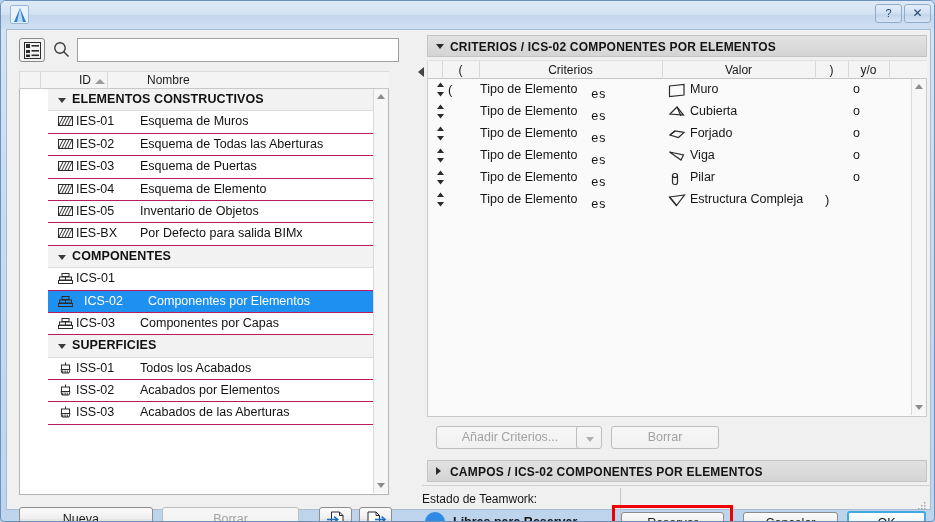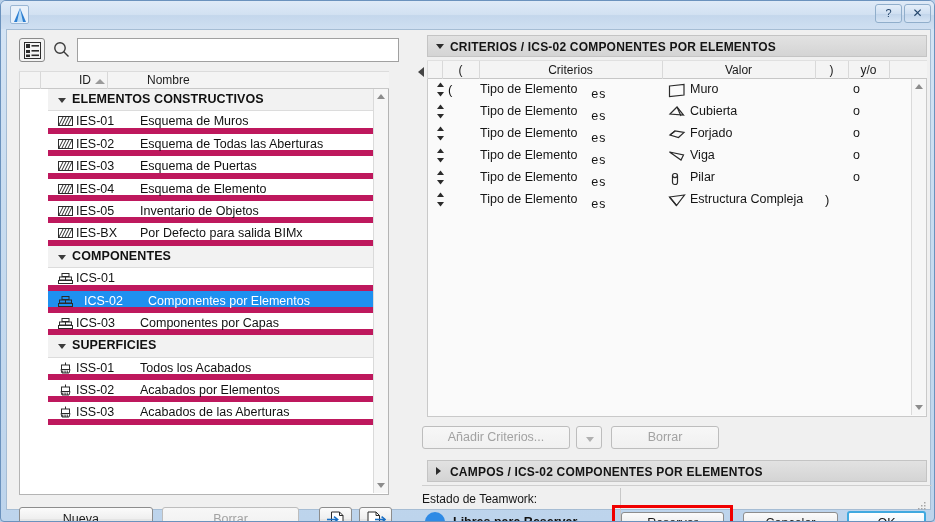--- a/index.html
+++ b/index.html
@@ -87,21 +87,21 @@
   #sort-arrow {
     position:absolute; left:76px; top:7px; width:0;height:0;
     border-left:5px solid transparent; border-right:5px solid transparent;
     border-bottom:5px solid #9a9a9a;
   }
   #list-box {
     position:absolute; left:12px; top:59px; width:370px; height:406px;
     background:#fff; border:1px solid #b4b4b4; border-top:none; overflow:hidden;padding-left:28px;
   }
   .row {
-    position:relative; height:22.4px; border-bottom:6px solid #be185d;
+    position:relative; height:22.4px; border-bottom:1px solid #be185d;
     font-size:12.5px; color:#111; white-space:nowrap;
   }
   .row.group { background:#f2f2f2; font-weight:bold; border-bottom:1px solid #dcdcdc; }
   .row.group .grp-tri {
     position:absolute; left:10px; top:9px; width:0;height:0;
     border-left:4.5px solid transparent; border-right:4.5px solid transparent;
     border-top:5px solid #3c3c3c;
   }
   .row.group .grp-label { position:absolute; left:24px; top:3px; letter-spacing:0.1px; }
   .row .r-icon { position:absolute; left:10px; top:4px; }
@@ -192,21 +192,21 @@
     background:#f6f6f6; border-left:1px solid #dadada;
   }
   #crit-scroll .sb-up, #crit-scroll .sb-dn {
     position:absolute; left:3px; width:0;height:0;
     border-left:4.5px solid transparent; border-right:4.5px solid transparent;
   }
   #crit-scroll .sb-up { top:5px; border-bottom:5px solid #8c8c8c; }
   #crit-scroll .sb-dn { bottom:5px; border-top:5px solid #8c8c8c; }
 
   #btn-anadir {
-    position:absolute; left:0; top:396px; width:148px; height:23px; line-height:21px;
+    position:absolute; left:14px; top:396px; width:148px; height:23px; line-height:21px;
   }
   #btn-anadir-arrow {
     position:absolute; left:154px; top:396px; width:26px; height:23px;
   }
   #btn-anadir-arrow .dn {
     position:absolute; left:9px; top:10px; width:0;height:0;
     border-left:4px solid transparent; border-right:4px solid transparent;
     border-top:5px solid #b0b0b0;
   }
   #btn-borrar-crit {

